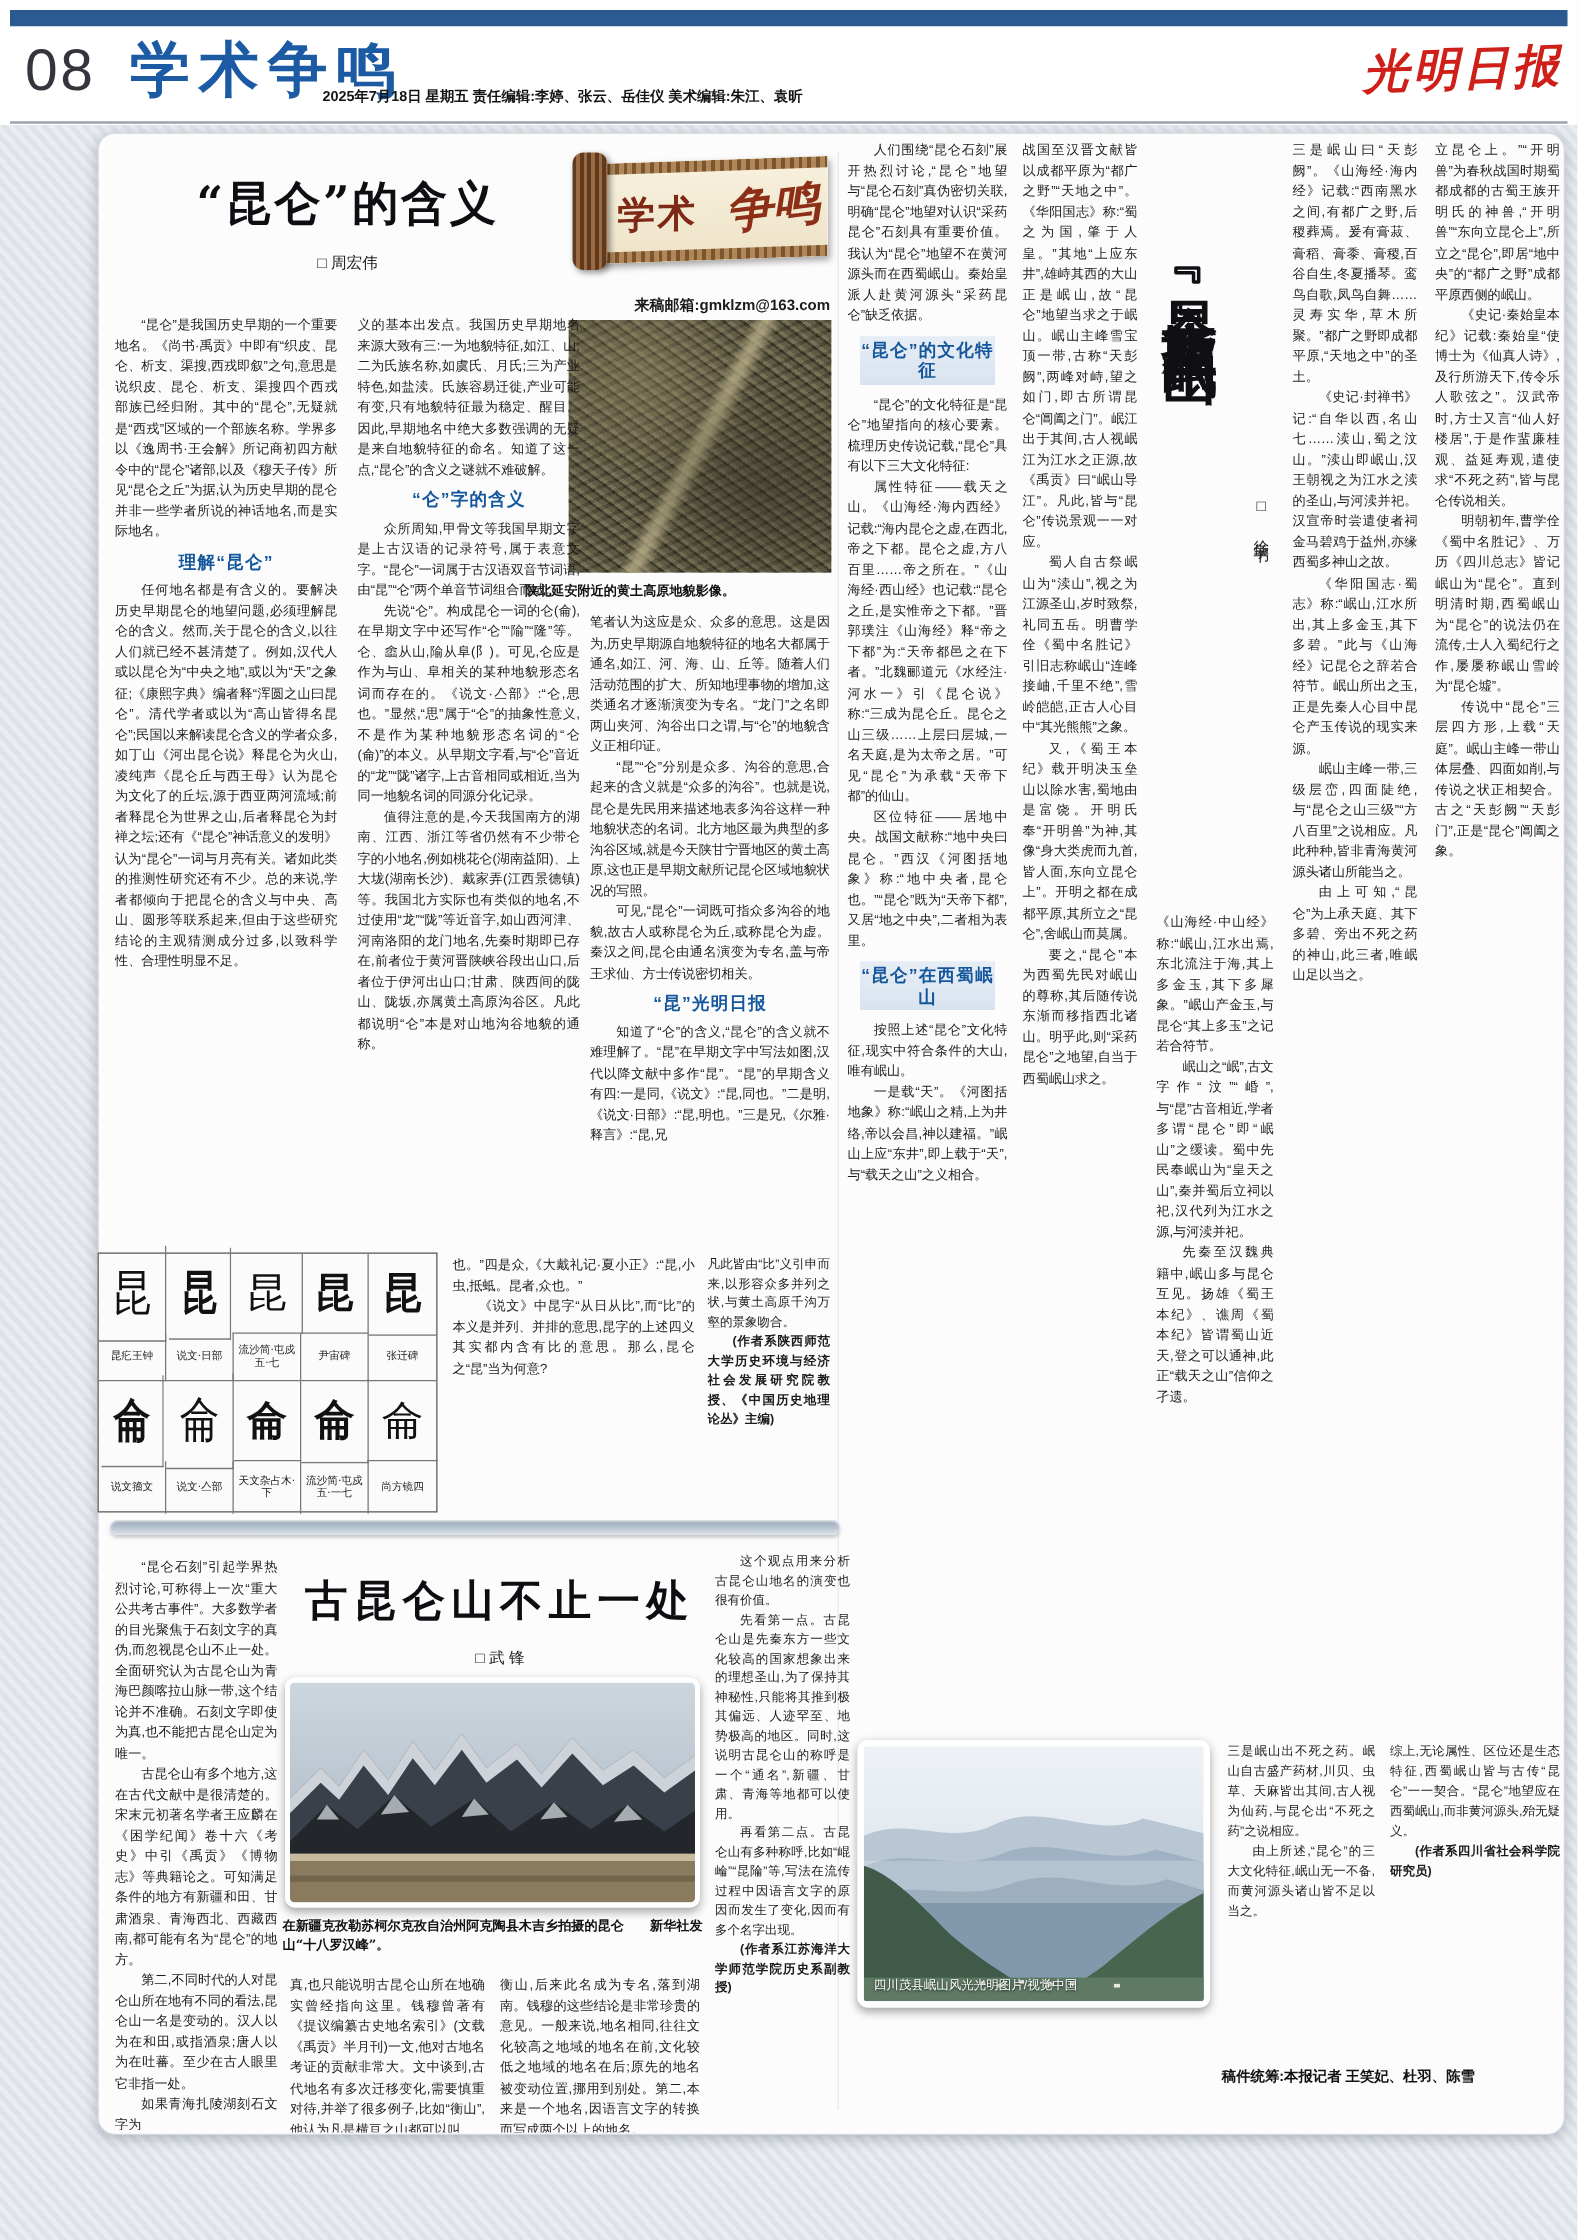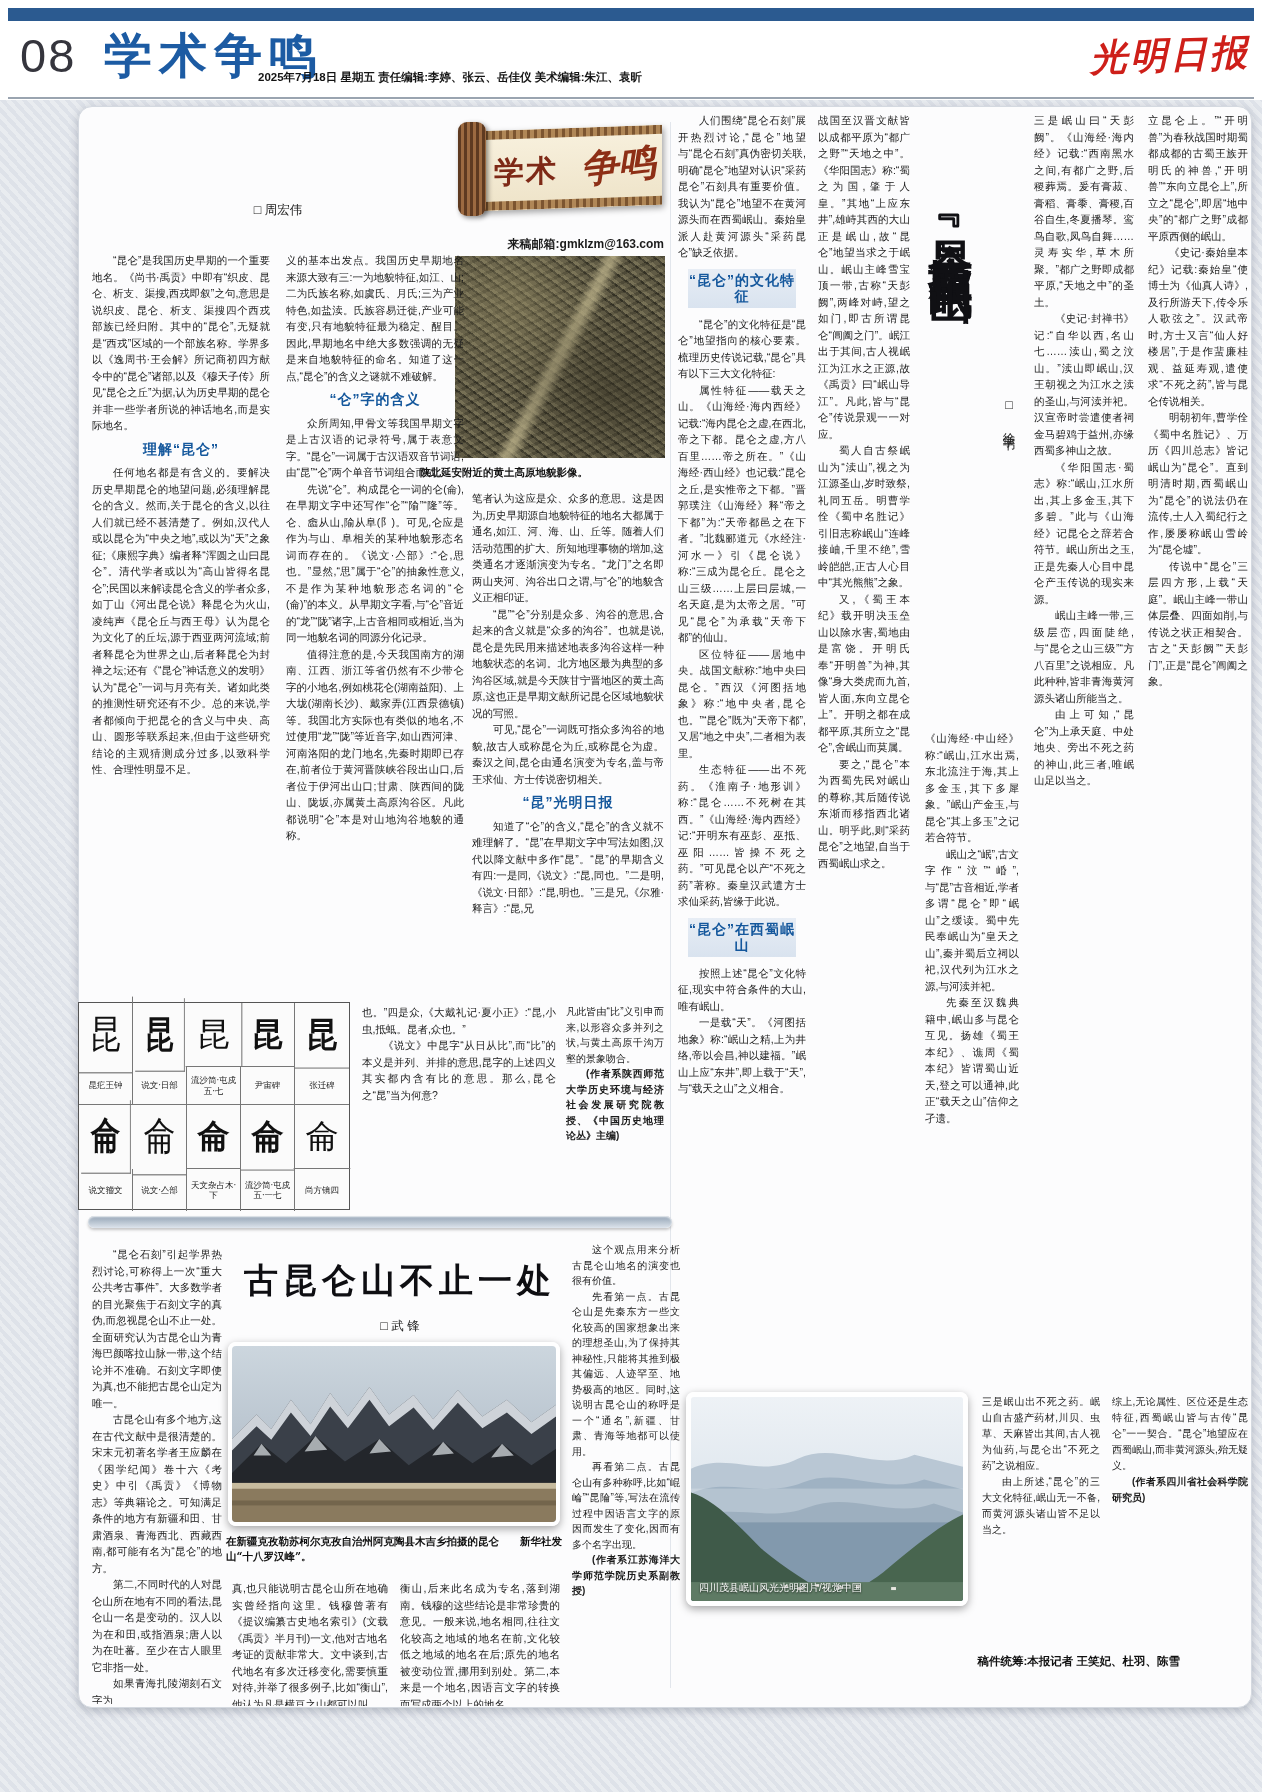--- a/index.html
+++ b/index.html
@@ -120,20 +120,21 @@
   <div class="secname">学术争鸣</div>
   <div class="dateline">2025年7月18日  星期五   责任编辑:李婷、张云、岳佳仪   美术编辑:朱江、袁昕</div>
   <div class="masthead serif">光明日报</div>
   <div class="hrule"></div>
 
   <div class="hatch"></div>
   <div class="panel"></div>
   <div class="vrule"></div>
   <div class="divbar"></div>
 
+  <div class="a1-title serif">“昆仑”的含义</div>
   <div class="byline a1-byline">□ 周宏伟</div>
 
   <div class="scroll">
     <div class="paper">
       <div class="pedge t"></div>
       <div class="pedge b"></div>
       <span class="scroll-t1">学术</span>
       <span class="scroll-t2">争鸣</span>
     </div>
     <div class="roll"></div>
@@ -200,21 +201,20 @@
 
   <div class="vhead">『昆仑』应指西蜀岷山</div>
   <div class="vbyline">□ 徐学书</div>
 
   <div class="col rcol1">
     <p>人们围绕“昆仑石刻”展开热烈讨论,“昆仑”地望与“昆仑石刻”真伪密切关联,明确“昆仑”地望对认识“采药昆仑”石刻具有重要价值。我认为“昆仑”地望不在黄河源头而在西蜀岷山。秦始皇派人赴黄河源头“采药昆仑”缺乏依据。</p>
     <span class="sec-h2">“昆仑”的文化特征</span>
     <p>“昆仑”的文化特征是“昆仑”地望指向的核心要素。梳理历史传说记载,“昆仑”具有以下三大文化特征:</p>
     <p>属性特征——载天之山。《山海经·海内西经》记载:“海内昆仑之虚,在西北,帝之下都。昆仑之虚,方八百里……帝之所在。”《山海经·西山经》也记载:“昆仑之丘,是实惟帝之下都。”晋郭璞注《山海经》释“帝之下都”为:“天帝都邑之在下者。”北魏郦道元《水经注·河水一》引《昆仑说》称:“三成为昆仑丘。昆仑之山三级……上层曰层城,一名天庭,是为太帝之居。”可见“昆仑”为承载“天帝下都”的仙山。</p>
     <p>区位特征——居地中央。战国文献称:“地中央曰昆仑。”西汉《河图括地象》称:“地中央者,昆仑也。”“昆仑”既为“天帝下都”,又居“地之中央”,二者相为表里。</p>
-    <p>生态特征——出不死药。《淮南子·地形训》称:“昆仑……不死树在其西。”《山海经·海内西经》记:“开明东有巫彭、巫抵、巫阳……皆操不死之药。”可见昆仑以产“不死之药”著称。秦皇汉武遣方士求仙采药,皆缘于此说。</p>
     <span class="sec-h2">“昆仑”在西蜀岷山</span>
     <p>按照上述“昆仑”文化特征,现实中符合条件的大山,唯有岷山。</p>
     <p>一是载“天”。《河图括地象》称:“岷山之精,上为井络,帝以会昌,神以建福。”岷山上应“东井”,即上载于“天”,与“载天之山”之义相合。</p>
   </div>
 
   <div class="col rcol2">
     <p class="ni">战国至汉晋文献皆以成都平原为“都广之野”“天地之中”。《华阳国志》称:“蜀之为国,肇于人皇。”其地“上应东井”,雄峙其西的大山正是岷山,故“昆仑”地望当求之于岷山。岷山主峰雪宝顶一带,古称“天彭阙”,两峰对峙,望之如门,即古所谓昆仑“阊阖之门”。岷江出于其间,古人视岷江为江水之正源,故《禹贡》曰“岷山导江”。凡此,皆与“昆仑”传说景观一一对应。</p>
     <p>蜀人自古祭岷山为“渎山”,视之为江源圣山,岁时致祭,礼同五岳。明曹学佺《蜀中名胜记》引旧志称岷山“连峰接岫,千里不绝”,雪岭皑皑,正古人心目中“其光熊熊”之象。</p>
     <p>又,《蜀王本纪》载开明决玉垒山以除水害,蜀地由是富饶。开明氏奉“开明兽”为神,其像“身大类虎而九首,皆人面,东向立昆仑上”。开明之都在成都平原,其所立之“昆仑”,舍岷山而莫属。</p>
     <p>要之,“昆仑”本为西蜀先民对岷山的尊称,其后随传说东渐而移指西北诸山。明乎此,则“采药昆仑”之地望,自当于西蜀岷山求之。</p>
@@ -224,21 +224,21 @@
     <p class="ni">《山海经·中山经》称:“岷山,江水出焉,东北流注于海,其上多金玉,其下多犀象。”岷山产金玉,与昆仑“其上多玉”之记若合符节。</p>
     <p>岷山之“岷”,古文字作“汶”“崏”,与“昆”古音相近,学者多谓“昆仑”即“岷山”之缓读。蜀中先民奉岷山为“皇天之山”,秦并蜀后立祠以祀,汉代列为江水之源,与河渎并祀。</p>
     <p>先秦至汉魏典籍中,岷山多与昆仑互见。扬雄《蜀王本纪》、谯周《蜀本纪》皆谓蜀山近天,登之可以通神,此正“载天之山”信仰之孑遗。</p>
   </div>
 
   <div class="col rcol4">
     <p class="ni">三是岷山曰“天彭阙”。《山海经·海内经》记载:“西南黑水之间,有都广之野,后稷葬焉。爰有膏菽、膏稻、膏黍、膏稷,百谷自生,冬夏播琴。鸾鸟自歌,凤鸟自舞……灵寿实华,草木所聚。”都广之野即成都平原,“天地之中”的圣土。</p>
     <p>《史记·封禅书》记:“自华以西,名山七……渎山,蜀之汶山。”渎山即岷山,汉王朝视之为江水之渎的圣山,与河渎并祀。汉宣帝时尝遣使者祠金马碧鸡于益州,亦缘西蜀多神山之故。</p>
     <p>《华阳国志·蜀志》称:“岷山,江水所出,其上多金玉,其下多碧。”此与《山海经》记昆仑之辞若合符节。岷山所出之玉,正是先秦人心目中昆仑产玉传说的现实来源。</p>
     <p>岷山主峰一带,三级层峦,四面陡绝,与“昆仑之山三级”“方八百里”之说相应。凡此种种,皆非青海黄河源头诸山所能当之。</p>
-    <p>由上可知,“昆仑”为上承天庭、中处地央、旁出不死之药的神山,此三者,唯岷山足以当之。</p>
+    <p>由上可知,“昆仑”为上承天庭、其下多碧、旁出不死之药的神山,此三者,唯岷山足以当之。</p>
   </div>
 
   <div class="col rcol5">
     <p class="ni">立昆仑上。”“开明兽”为春秋战国时期蜀都成都的古蜀王族开明氏的神兽,“开明兽”“东向立昆仑上”,所立之“昆仑”,即居“地中央”的“都广之野”成都平原西侧的岷山。</p>
     <p>《史记·秦始皇本纪》记载:秦始皇“使博士为《仙真人诗》,及行所游天下,传令乐人歌弦之”。汉武帝时,方士又言“仙人好楼居”,于是作蜚廉桂观、益延寿观,遣使求“不死之药”,皆与昆仑传说相关。</p>
     <p>明朝初年,曹学佺《蜀中名胜记》、万历《四川总志》皆记岷山为“昆仑”。直到明清时期,西蜀岷山为“昆仑”的说法仍在流传,士人入蜀纪行之作,屡屡称岷山雪岭为“昆仑墟”。</p>
     <p>传说中“昆仑”三层四方形,上载“天庭”。岷山主峰一带山体层叠、四面如削,与传说之状正相契合。古之“天彭阙”“天彭门”,正是“昆仑”阊阖之象。</p>
   </div>
 
   <div class="pframe photo2">

